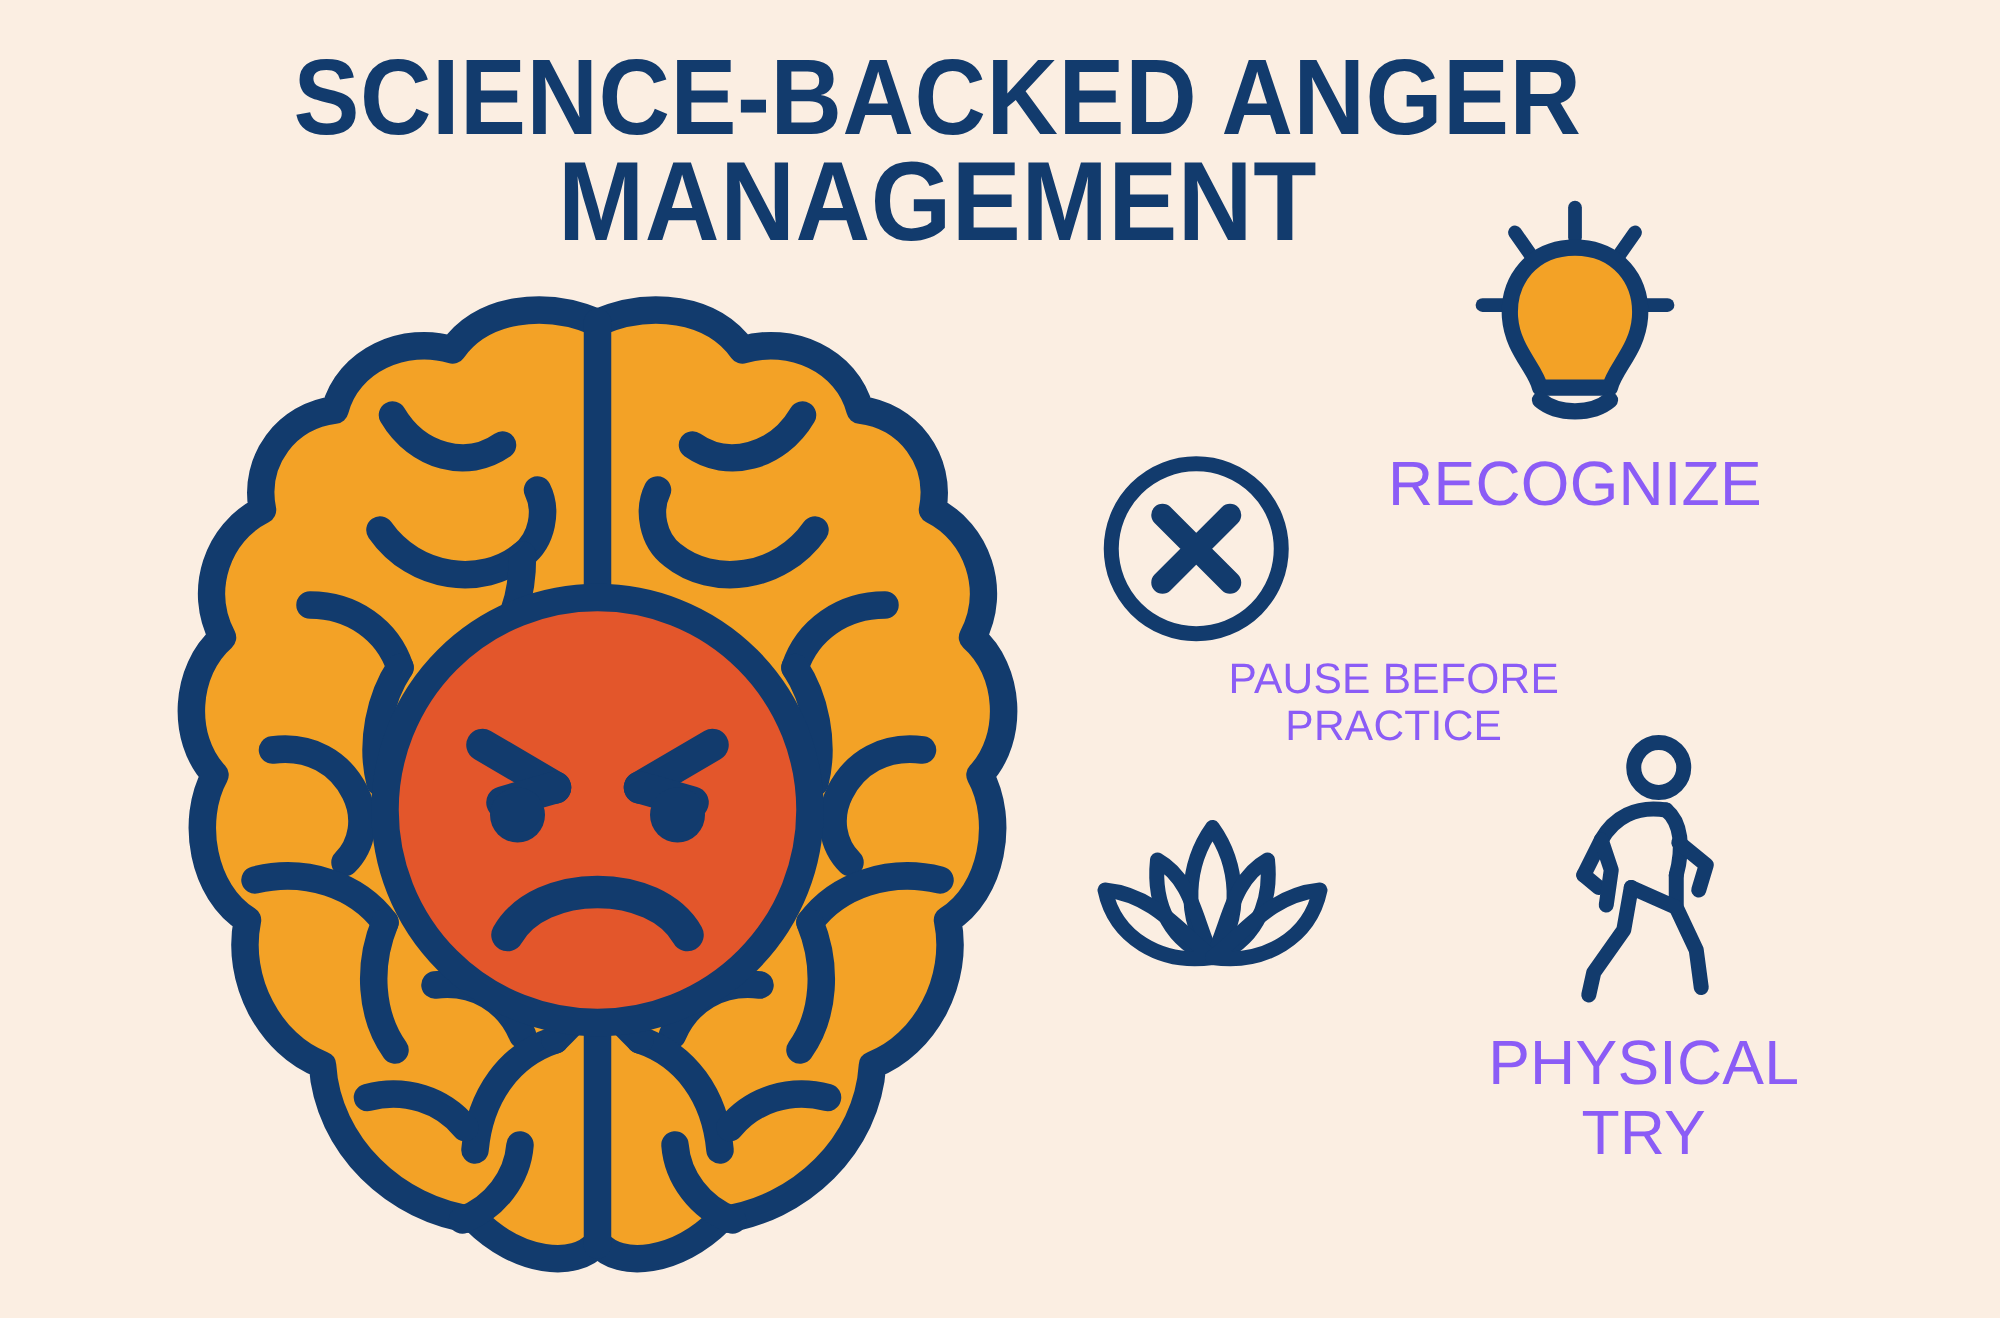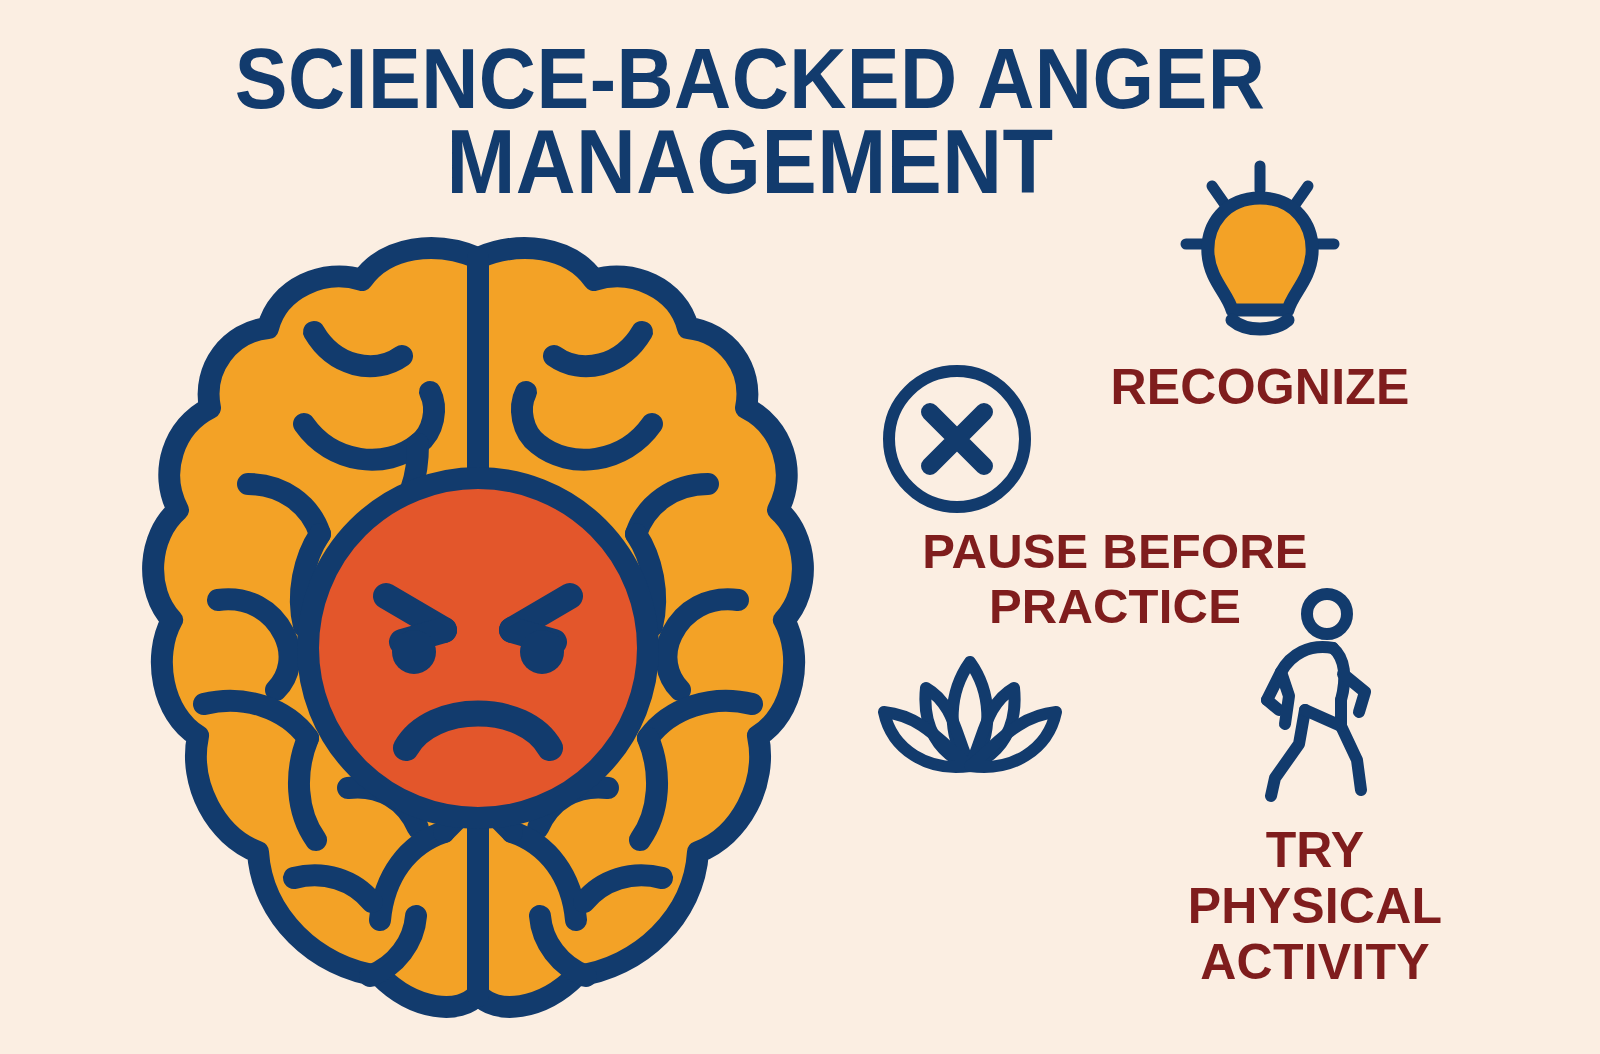--- a/index.html
+++ b/index.html
@@ -41,37 +41,37 @@
     left: 118px;
     top: 228px;
     width: 720px;
     height: 800px;
   }
   .brain-wrap svg { display: block; width: 100%; height: 100%; }
 
   
   .cluster { position: absolute; }
   .label {
-    color: #7f1d1d;
-    font-weight: 700;
+    color: #8b5cf6;
+    font-weight: 400;
     line-height: 1.0;
     text-align: center;
     letter-spacing: 0.2px;
   }
   .label .ln { display: block; white-space: nowrap; }
 
   
   #c-recognize { left: 1040px; top: 158px; width: 440px; }
   #c-recognize .icon-holder { display: flex; justify-content: center; }
   #c-recognize .label { font-size: 50px; margin-top: 18px; }
 
   
   #c-pause-icon { left: 876px; top: 358px; width: 162px; height: 162px; }
   #c-pause-label { left: 880px; top: 524px; width: 470px; }
-  #c-pause-label .label { font-size: 49px; line-height: 1.12; text-align: center; }
+  #c-pause-label .label { font-size: 34px; line-height: 1.12; text-align: center; }
 
   
   #c-relax { left: 770px; top: 648px; width: 400px; }
   #c-relax .icon-holder { display: flex; justify-content: center; }
   #c-relax .label { font-size: 50px; margin-top: 16px; line-height: 1.12; }
 
   
   #c-activity { left: 1150px; top: 588px; width: 330px; }
   #c-activity .icon-holder { display: flex; justify-content: center; }
   #c-activity .label { font-size: 50px; margin-top: 18px; line-height: 1.12; }
@@ -229,19 +229,18 @@
 
           <path d="M98 86 L120 104 L114 124"></path>
 
           <path d="M96 112 L96 138 L112 172 L116 202"></path>
           <path d="M60 122 L54 156 L30 190 L26 208"></path>
           <path d="M60 122 L96 138"></path>
         </g>
       </svg>
     </div>
     <div class="label">
+      <span class="ln">PHYSICAL</span>
       <span class="ln">TRY</span>
-      <span class="ln">PHYSICAL</span>
-      <span class="ln">ACTIVITY</span>
     </div>
   </div>
 
 </div>
 
 </body></html>

